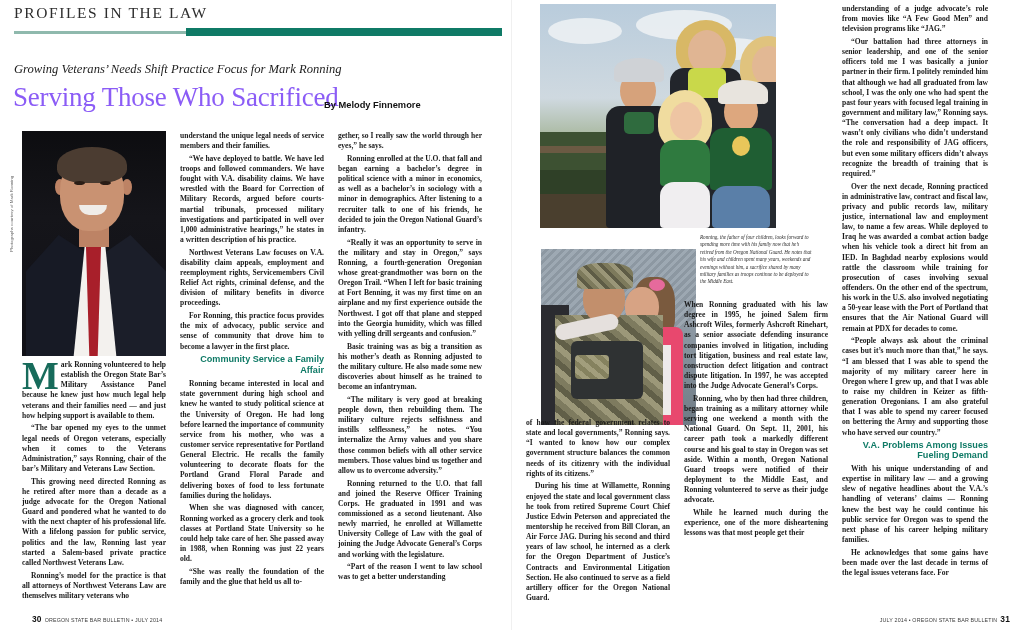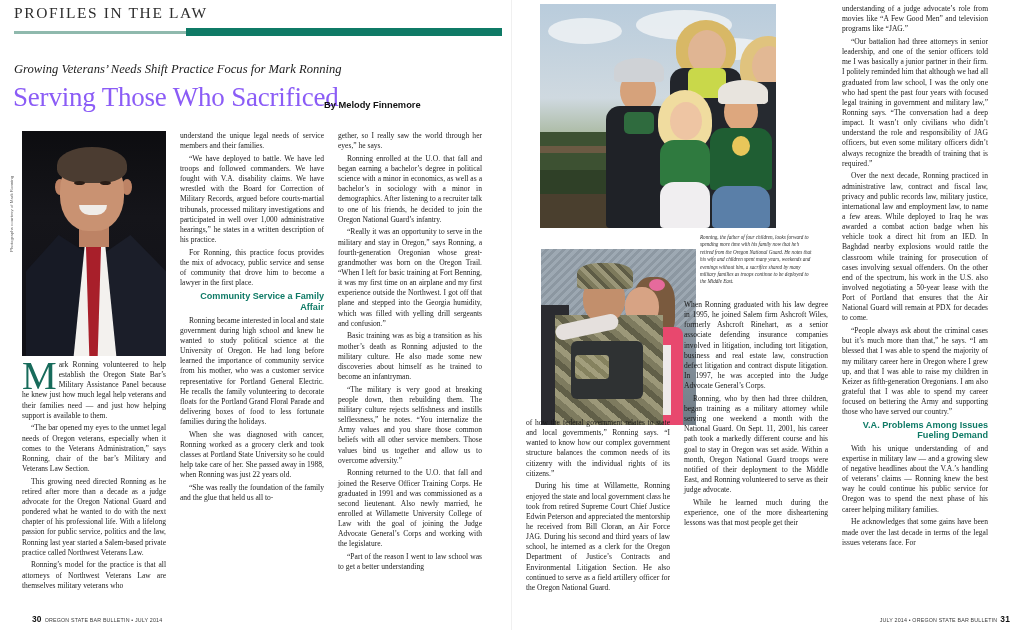--- a/index.html
+++ b/index.html
@@ -63,21 +63,21 @@
   .photo-credit {
     position: absolute; left: 9px; top: 252px;
     font-family: "Liberation Sans", sans-serif;
     font-size: 4.4px; color: #6b6b6b;
     transform: rotate(-90deg); transform-origin: left top;
     white-space: nowrap; width: 104px;
   }
 
   
   .col { position: absolute; font-size: 7.55px; line-height: 1.345; color: #1a1a1a; text-align: justify; }
-  .col p { text-indent: 9px; margin: 0; }
+  .col p { text-indent: 9px; margin: 0; font-weight: bold; }
   .col p.noindent { text-indent: 0; }
   .col p + p { margin-top: 2.6px; }
   .sub-head {
     font-family: "Liberation Sans", sans-serif;
     font-size: 9.1px; font-weight: bold; color: #0f7a66;
     text-indent: 0 !important; line-height: 1.22; text-align: right;
     margin-top: 5px; margin-bottom: 3px;
   }
 
   .dropcap-wrap { position: relative; }
@@ -199,20 +199,21 @@
     <div class="col lc1">
       <p class="noindent dropcap-wrap"><span class="dropcap">M</span><span>ark Ronning volunteered to help establish the Oregon State Bar’s Military Assistance Panel because he knew just how much legal help veterans and their families need — and just how helping support is available to them.</span></p>
       <p>“The bar opened my eyes to the unmet legal needs of Oregon veterans, especially when it comes to the Veterans Administration,” says Ronning, chair of the bar’s Military and Veterans Law Section.</p>
       <p>This growing need directed Ronning as he retired after more than a decade as a judge advocate for the Oregon National Guard and pondered what he wanted to do with the next chapter of his professional life. With a lifelong passion for public service, politics and the law, Ronning last year started a Salem-based private practice called Northwest Veterans Law.</p>
       <p>Ronning’s model for the practice is that all attorneys of Northwest Veterans Law are themselves military veterans who</p>
     </div>
 
     <div class="col lc2">
       <p class="noindent">understand the unique legal needs of service members and their families.</p>
       <p>“We have deployed to battle. We have led troops and followed commanders. We have fought with V.A. disability claims. We have wrestled with the Board for Correction of Military Records, argued before courts-martial tribunals, processed military investigations and participated in well over 1,000 administrative hearings,” he states in a written description of his practice.</p>
+      <p>Northwest Veterans Law focuses on V.A. disability claim appeals, employment and reemployment rights, Servicemembers Civil Relief Act rights, criminal defense, and the division of military benefits in divorce proceedings.</p>
       <p>For Ronning, this practice focus provides the mix of advocacy, public service and sense of community that drove him to become a lawyer in the first place.</p>
       <p class="sub-head">Community Service a Family Affair</p>
       <p>Ronning became interested in local and state government during high school and knew he wanted to study political science at the University of Oregon. He had long before learned the importance of community service from his mother, who was a customer service representative for Portland General Electric. He recalls the family volunteering to decorate floats for the Portland Grand Floral Parade and delivering boxes of food to less fortunate families during the holidays.</p>
       <p>When she was diagnosed with cancer, Ronning worked as a grocery clerk and took classes at Portland State University so he could help take care of her. She passed away in 1988, when Ronning was just 22 years old.</p>
       <p>“She was really the foundation of the family and the glue that held us all to-</p>
     </div>
 
     <div class="col lc3">
       <p class="noindent">gether, so I really saw the world through her eyes,” he says.</p>
       <p>Ronning enrolled at the U.O. that fall and began earning a bachelor’s degree in political science with a minor in economics, as well as a bachelor’s in sociology with a minor in demographics. After listening to a recruiter talk to one of his friends, he decided to join the Oregon National Guard’s infantry.</p>

